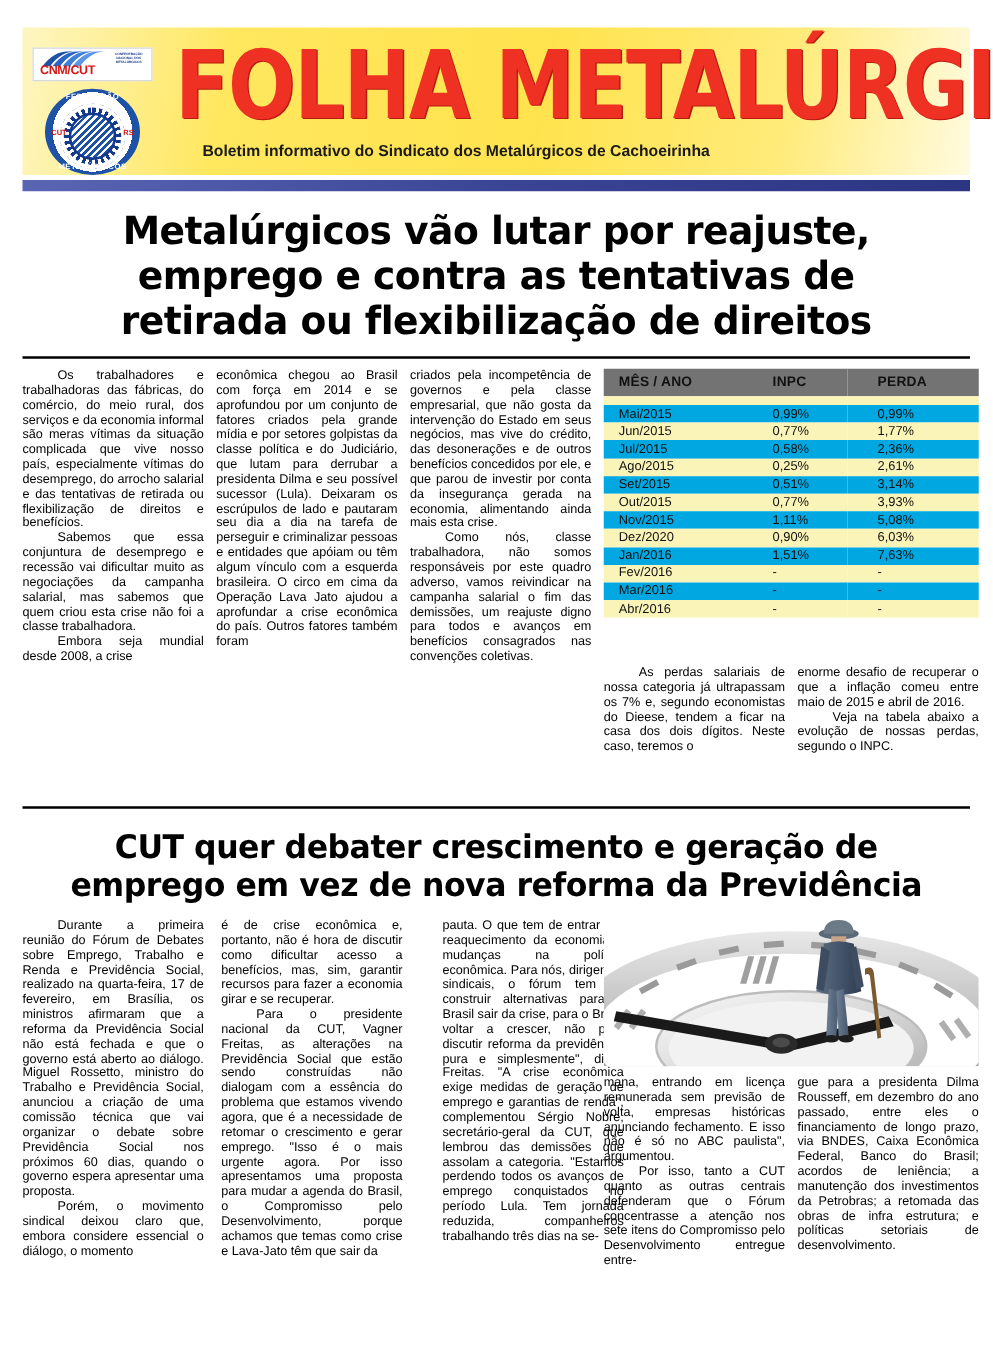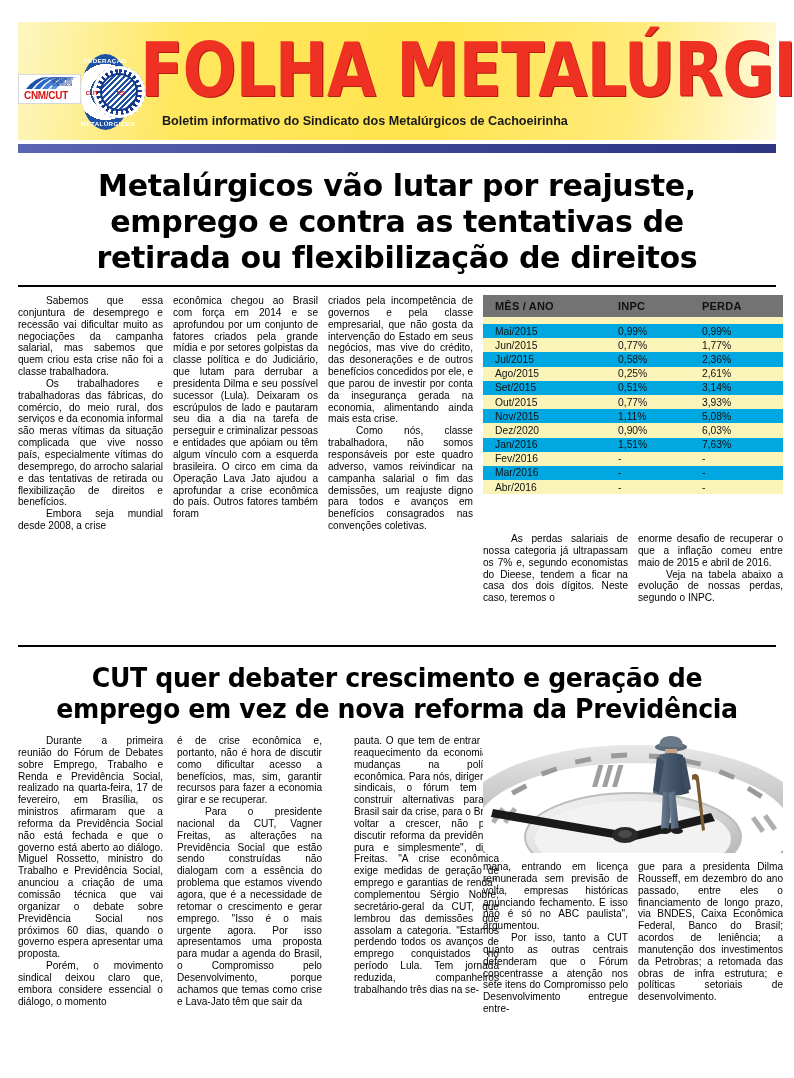--- a/index.html
+++ b/index.html
@@ -17,21 +17,21 @@
     position: relative;
     margin: 22px 18px 0 18px;
     height: 118px;
     background: linear-gradient(180deg, #fff6b0 0%, #ffe96a 45%, #ffe45c 75%, #fff4a8 100%);
     background: linear-gradient(100deg, #fdf6c2 0%, #ffe75e 22%, #ffe34e 55%, #ffeb7a 80%, #fffbe0 100%);
     display: flex;
     align-items: stretch;
   }
   .mh-left {
     width: 112px; flex: 0 0 112px;
-    display: flex; 
+    display: flex; flex-direction: column;
     align-items: center; justify-content: flex-start;
     padding-top: 16px;
   }
   .cnmcut {
     width: 96px; height: 30px; background:#ffffff;
     border: 1px solid #d8d8d8;
     display:flex; align-items:center; justify-content:flex-start;
     position: relative; overflow:hidden;
   }
   .cnm-arcs { position:absolute; left:6px; top:2px; width:54px; height:13px; }
@@ -237,22 +237,22 @@
 
   <div class="mh-rule"></div>
 
   <div class="headline headline1">Metalúrgicos vão lutar por reajuste, emprego e contra as tentativas de retirada ou flexibilização de direitos</div>
 
   <div class="sect-rule"></div>
 
   <div class="story1">
 
     <div class="col s1c1">
+      <p>Os trabalhadores e trabalhadoras das fábricas, do comércio, do meio rural, dos serviços e da economia informal são meras vítimas da situação complicada que vive nosso país, especialmente vítimas do desemprego, do arrocho salarial e das tentativas de retirada ou flexibilização de direitos e benefícios.</p>
       <p>Sabemos que essa conjuntura de desemprego e recessão vai dificultar muito as negociações da campanha salarial, mas sabemos que quem criou esta crise não foi a classe trabalhadora.</p>
-      <p>Os trabalhadores e trabalhadoras das fábricas, do comércio, do meio rural, dos serviços e da economia informal são meras vítimas da situação complicada que vive nosso país, especialmente vítimas do desemprego, do arrocho salarial e das tentativas de retirada ou flexibilização de direitos e benefícios.</p>
       <p>Embora seja mundial desde 2008, a crise</p>
     </div>
 
     <div class="col s1c2">
       <p style="text-indent:0">econômica chegou ao Brasil com força em 2014 e se aprofundou por um conjunto de fatores criados pela grande mídia e por setores golpistas da classe política e do Judiciário, que lutam para derrubar a presidenta Dilma e seu possível sucessor (Lula). Deixaram os escrúpulos de lado e pautaram seu dia a dia na tarefa de perseguir e criminalizar pessoas e entidades que apóiam ou têm algum vínculo com a esquerda brasileira. O circo em cima da Operação Lava Jato ajudou a aprofundar a crise econômica do país. Outros fatores também foram</p>
     </div>
 
     <div class="col s1c3">
       <p style="text-indent:0">criados pela incompetência de governos e pela classe empresarial, que não gosta da intervenção do Estado em seus negócios, mas vive do crédito, das desonerações e de outros benefícios concedidos por ele, e que parou de investir por conta da insegurança gerada na economia, alimentando ainda mais esta crise.</p>
       <p>Como nós, classe trabalhadora, não somos responsáveis por este quadro adverso, vamos reivindicar na campanha salarial o fim das demissões, um reajuste digno para todos e avanços em benefícios consagrados nas convenções coletivas.</p>

